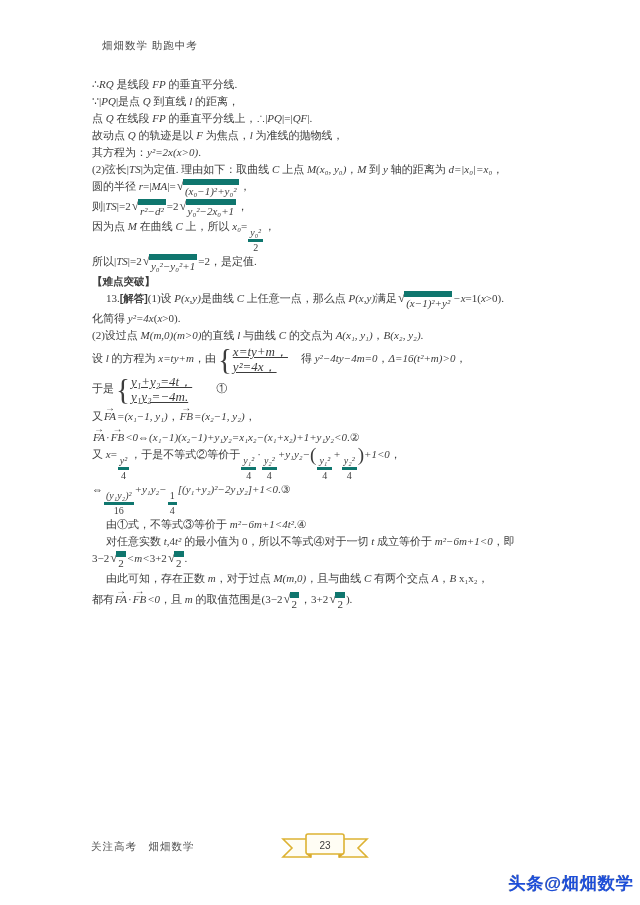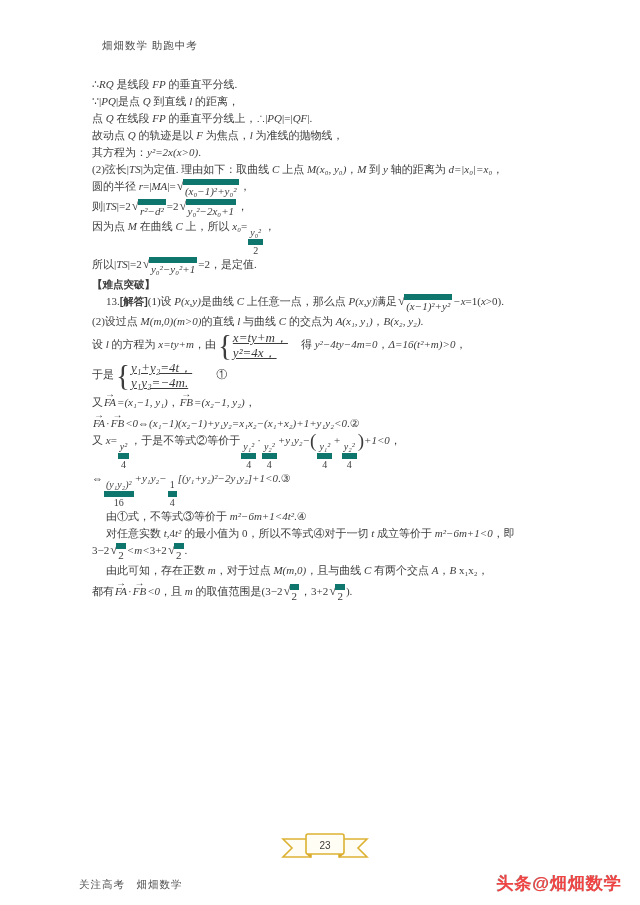--- a/index.html
+++ b/index.html
@@ -12,34 +12,34 @@
   .ln{font-size:11px;line-height:17px;white-space:nowrap;}
   .ln.indent{padding-left:14px;}
   .ln.vpad{padding-top:4px;}
   .tc{font-style:normal;}
   .tm{font-style:italic;}
   .tb{font-weight:bold;font-family:"Liberation Sans","DejaVu Sans",sans-serif;font-size:10.5px;}
   .vec{position:relative;font-style:italic;display:inline-block;padding:0 1px;}
   .vec::after{content:"\2192";position:absolute;left:0;right:0;top:-9px;text-align:center;font-size:10px;font-style:normal;}
   .bigp{font-size:19px;vertical-align:-3px;line-height:0;font-style:normal;}
   .frac{display:inline-flex;flex-direction:column;align-items:center;vertical-align:-6px;font-size:10px;line-height:10px;margin:0 1px;}
-  .frac .num{border-bottom:6px solid #0f766e;padding:0 2px 1px 2px;display:block;text-align:center;}
+  .frac .num{border-bottom:3px solid #0f766e;padding:0 2px 1px 2px;display:block;text-align:center;}
   .frac .den{padding-top:1px;display:block;text-align:center;}
   .sqrt{display:inline-flex;align-items:flex-start;margin:0 1px;}
   .sqrt::before{content:"\221A";font-size:13px;line-height:13px;margin-right:-1px;}
   .sqrt .rad{border-top:6px solid #0f766e;padding:0 2px;line-height:13px;display:inline-block;}
   .cases{display:inline-flex;align-items:center;vertical-align:middle;margin:0 2px;}
   .cases::before{content:"{";font-size:29px;line-height:1;font-weight:400;margin-right:1px;}
   .crow{display:block;line-height:15px;font-size:13px;text-decoration:underline;}
-  .footer{position:absolute;left:79px;top:840px;font-size:10.5px;color:#525252;letter-spacing:1px;margin-top:38px;}
+  .footer{position:absolute;left:91px;top:840px;font-size:10.5px;color:#525252;letter-spacing:1px;}
   .ribbon{position:absolute;left:281px;top:831px;width:88px;height:30px;}
   .watermark{
-    position:absolute;right:18px;top:872px;
+    position:absolute;right:6px;top:872px;
     font-family:"Liberation Sans","DejaVu Sans",sans-serif;font-weight:bold;font-size:17px;
-    color:#ef4444;text-shadow:1px 1px 0 #ffffff,-0.5px -0.5px 0 #969696;letter-spacing:1px;
+    color:#1d4ed8;text-shadow:1px 1px 0 #ffffff,-0.5px -0.5px 0 #969696;letter-spacing:1px;
   }
 </style>
 </head>
 <body>
 
 <div class="header">畑畑数学 助跑中考</div>
 
 <div class="content">
   <div class="ln"><span class="tc">∴</span><span class="tm">RQ</span><span class="tc"> 是线段 </span><span class="tm">FP</span><span class="tc"> 的垂直平分线.</span></div>
   <div class="ln"><span class="tc">∵|</span><span class="tm">PQ</span><span class="tc">|是点 </span><span class="tm">Q</span><span class="tc"> 到直线 </span><span class="tm">l</span><span class="tc"> 的距离，</span></div>
@@ -59,20 +59,21 @@
         <span class="num"><span class="tm">y₀²</span></span>
         <span class="den"><span class="tc">2</span></span>
       </span><span class="tc">，</span></div>
   <div class="ln"><span class="tc">所以|</span><span class="tm">TS</span><span class="tc">|=2</span><span class="sqrt">
         <span class="rad"><span class="tm">y₀²−y₀²+1</span></span>
       </span><span class="tc">=2，是定值.</span></div>
   <div class="ln"><span class="tb">【难点突破】</span></div>
   <div class="ln indent"><span class="tc">13.</span><span class="tb">[解答]</span><span class="tc">(1)设 </span><span class="tm">P(x,y)</span><span class="tc">是曲线 </span><span class="tm">C</span><span class="tc"> 上任意一点，那么点 </span><span class="tm">P(x,y)</span><span class="tc">满足</span><span class="sqrt">
         <span class="rad"><span class="tm">(x−1)²+y²</span></span>
       </span><span class="tm">−x</span><span class="tc">=1(</span><span class="tm">x</span><span class="tc">&gt;0).</span></div>
+  <div class="ln"><span class="tc">化简得 </span><span class="tm">y²=4x</span><span class="tc">(</span><span class="tm">x</span><span class="tc">&gt;0).</span></div>
   <div class="ln"><span class="tc">(2)设过点 </span><span class="tm">M(m,0)(m&gt;0)</span><span class="tc">的直线 </span><span class="tm">l</span><span class="tc"> 与曲线 </span><span class="tm">C</span><span class="tc"> 的交点为 </span><span class="tm">A(x₁, y₁)</span><span class="tc">，</span><span class="tm">B(x₂, y₂)</span><span class="tc">.</span></div>
   <div class="ln"><span class="tc">设 </span><span class="tm">l</span><span class="tc"> 的方程为 </span><span class="tm">x=ty+m</span><span class="tc">，由</span><span class="cases">
         <span class="rows">
           <span class="crow"><span class="tm">x=ty+m，</span></span>
           <span class="crow"><span class="tm">y²=4x，</span></span>
         </span>
       </span><span class="tc">　得 </span><span class="tm">y²−4ty−4m=0</span><span class="tc">，</span><span class="tm">Δ=16(t²+m)&gt;0</span><span class="tc">，</span></div>
   <div class="ln"><span class="tc">于是</span><span class="cases">
         <span class="rows">
           <span class="crow"><span class="tm">y₁+y₂=4t，</span></span>

